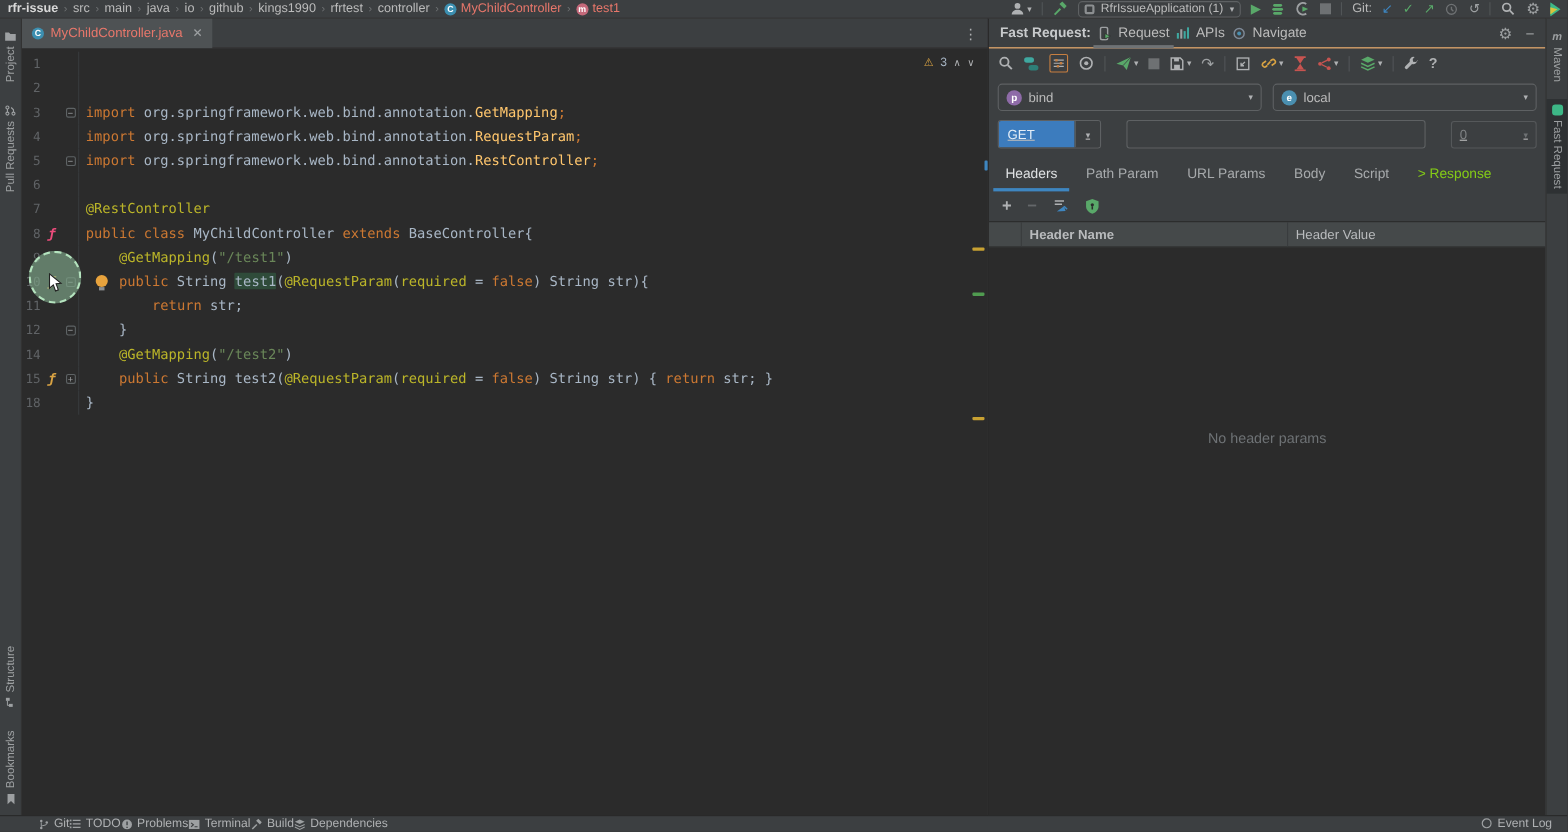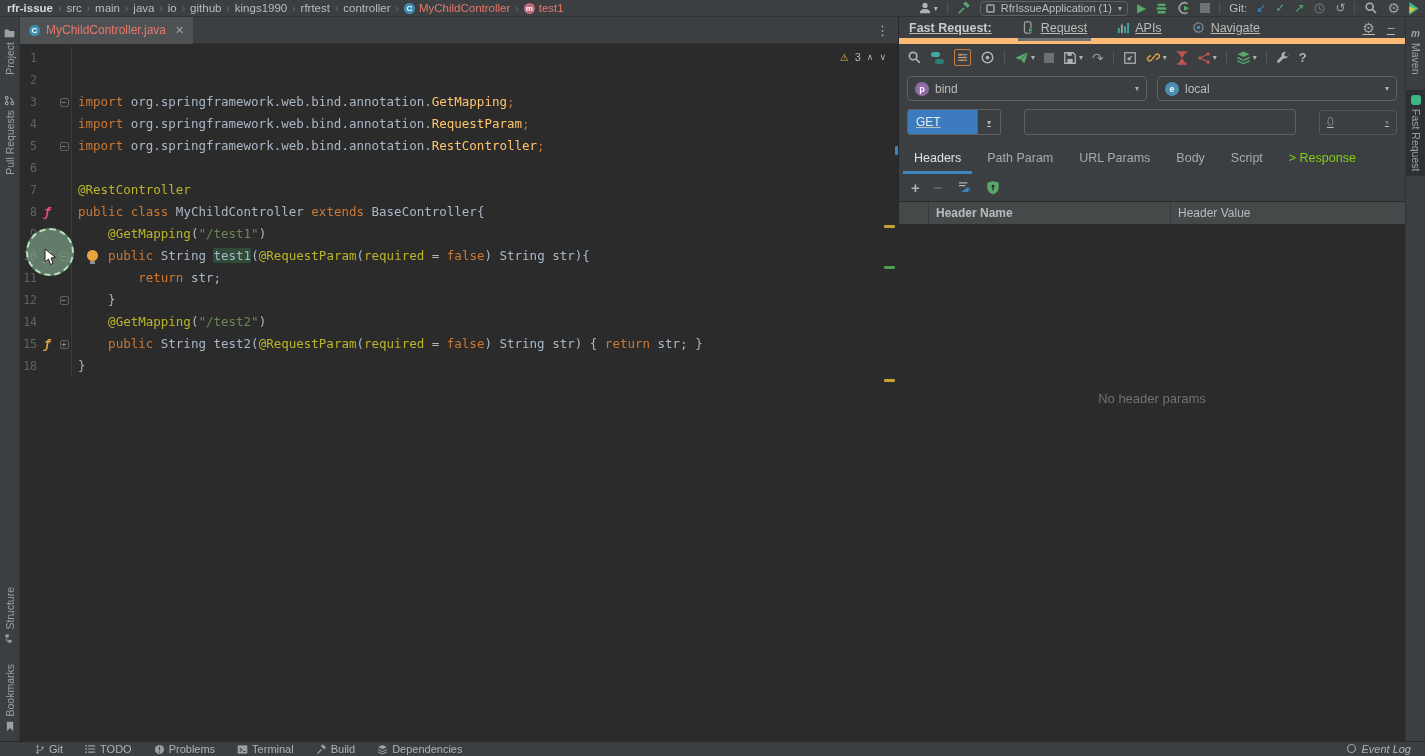--- a/index.html
+++ b/index.html
@@ -87,22 +87,22 @@
     gap:6px; font-family:"Liberation Sans",sans-serif; font-size:11px; color:#A9B7C6; }
   .insp .warn { color:#D9A343; font-size:10px; }
   .insp .nav { color:#AFB1B3; font-size:9px; }
   .mark { position:absolute; right:3px; width:11px; height:3px; border-radius:1px; }
   .mark.y { background:#C8A132; } .mark.g { background:#509C50; }
   .mark.b { right:0; width:3px; height:9px; background:#3E86C0; }
 
   
   .panel { width:507px; flex:none; background:#3C3F41; border-left:1px solid #282828;
     display:flex; flex-direction:column; }
-  .p-header { height:27px; border-bottom:6px solid #fdba74; display:flex;
-    align-items:center; padding:0 10px; gap:30px; flex:none;text-decoration:underline; }
+  .p-header { height:27px; border-bottom:1px solid #fdba74; display:flex;
+    align-items:center; padding:0 10px; gap:6px; flex:none; }
   .p-title { font-weight:bold; color:#C8CACC; font-size:12.5px; }
   .p-tab { display:flex; align-items:center; gap:6px; color:#BBBBBB; font-size:12.5px;
     height:27px; position:relative; }
   .p-tab.selected:after { content:""; position:absolute; left:-4px; right:-4px; bottom:0;
     height:3px; background:#6E7275; }
   .p-head-right { margin-left:auto; display:flex; align-items:center; gap:12px; }
 
   .p-toolbar { height:27px; display:flex; align-items:center; padding:0 8px; gap:9px;
     flex:none; }
   .p-toolbar .tsep { height:14px; }
@@ -156,24 +156,24 @@
     color:#B9BBBD; flex:none; }
   .thead .c0 { width:30px; border-right:1px solid #393C3E; height:100%; }
   .thead .c1 { width:242px; padding-left:7px; border-right:1px solid #393C3E;
     height:100%; display:flex; align-items:center;font-weight:bold; }
   .thead .c2 { flex:1; padding-left:7px; }
   .tbody { flex:1; background:#2B2B2B; text-align:center; padding-top:166px;
     color:#6E7275; font-size:13px; }
 
   
   .statusbar { height:15px; background:#3C3F41; border-top:1px solid #282828;
-    display:flex; align-items:center; padding-left:35px; gap:22px; flex:none;
+    display:flex; align-items:center; padding-left:35px; flex:none;
     font-size:11px; color:#AFB1B3; }
   .sb-item { display:flex; align-items:center; gap:4px; }
-  .sb-right { margin-left:auto; margin-right:14px; display:flex; align-items:flex-start; gap:4px;font-style:italic; }
+  .sb-right { margin-left:auto; margin-right:14px; display:flex; align-items:flex-start; gap:4px; }
 </style>
 </head>
 <body>
 
 <div class="app">
 
   <div class="topbar">
     <div id="crumbs">
         <span class="crumb project-name">rfr-issue</span>
         <span class="sep">›</span>

